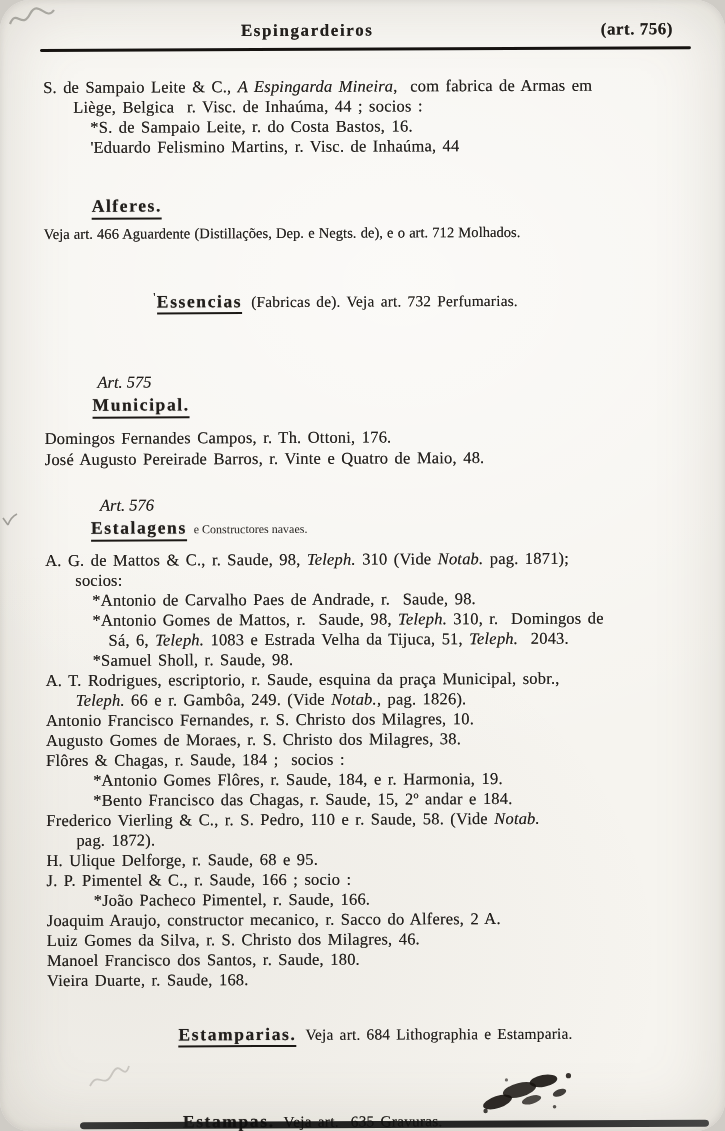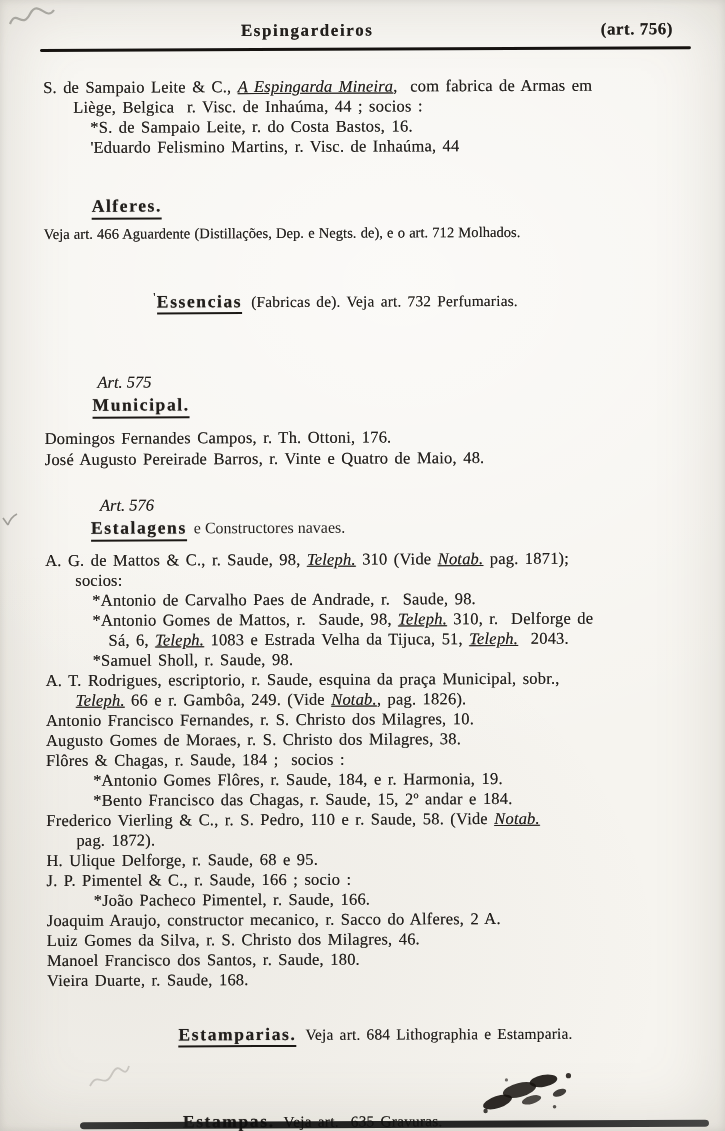--- a/index.html
+++ b/index.html
@@ -9,45 +9,46 @@
     position:relative;
     width:725px; height:1131px;
     background:
       radial-gradient(900px 700px at 55% 25%, rgba(255,255,255,0.55), transparent 70%),
       radial-gradient(800px 600px at 15% 85%, rgba(110,100,80,0.07), transparent 70%),
       #f6f4ef;
     box-shadow: inset 0 0 70px rgba(110,100,80,.20), inset 0 0 8px rgba(0,0,0,.10);
     overflow:hidden;
     font-family:"Liberation Serif","DejaVu Serif",serif;
     color:#221f1c;
+    border-radius:30px;
   }
   .content{ transform:rotate(-0.25deg); transform-origin:40px 40px; }
 
   .runhead{ position:relative; height:22px; margin-top:22px; }
   .runtitle{ position:absolute; left:241px; top:0; font-size:17px; font-weight:700; letter-spacing:1.6px;
              text-shadow:0 0 .6px rgba(34,31,28,.7); }
   .artref{ position:absolute; right:52px; top:0; font-size:17px; font-weight:700; letter-spacing:.5px;
            text-shadow:0 0 .6px rgba(34,31,28,.7); }
   .rule{ height:3px; background:#161310; margin:5px 34px 0 40px; border-radius:2px; }
 
   main{ display:block; padding:0 30px 0 43px; }
 
   .ln{ margin:0; font-size:16.5px; line-height:20px; white-space:pre-wrap;
        letter-spacing:.2px; word-spacing:2px; text-shadow:0 0 .6px rgba(34,31,28,.65); }
-  .ln i{ font-style:italic;text-decoration:underline; }
+  .ln i{ font-style:italic; }
   .i1{ padding-left:30px; }
   .i2{ padding-left:47px; }
   .i3{ padding-left:63px; }
 
   .note{ font-size:14.6px; line-height:19px; letter-spacing:0; word-spacing:.5px; }
 
   .hd{ margin:0; font-weight:400; }
   .hdword{ display:inline-block; font-size:17.5px; font-weight:700; letter-spacing:1.6px;
            border-bottom:2px solid #1c1916; padding-bottom:1px; text-shadow:0 0 .7px rgba(34,31,28,.7); }
-  .hdrest{ font-size:16px; margin-left:7px; }
+  .hdrest{ font-size:12px; margin-left:7px; }
   .rest{ font-size:15.4px; margin-left:9px; }
   .tick{ font-size:13px; vertical-align:6px; margin-right:1px; }
   .artline{ margin:0; font-style:italic; font-size:16.5px; line-height:20px; text-shadow:0 0 .6px rgba(34,31,28,.6); }
 
   .sec-sampaio{ margin-top:26px; }
   .sec-espirito{ margin-top:38px; }
   .sec-espirito .hd{ margin:0 0 5px 48px; }
   .sec-essencias{ margin-top:24px; }
   .sec-essencias .ln{ margin-left:46px; }
   .sec-estalagens{ margin-top:38px; }
@@ -125,21 +126,21 @@
       </section>
 
       <section class="sec-estaleiros">
         <p class="artline">Art. 576</p>
         <div class="hd">
           <span class="hdword">Estalagens</span><span class="hdrest">e Constructores navaes.</span>
         </div>
         <p class="ln"><span>A. G. de Mattos &amp; C., r. Saude, 98, </span><i>Teleph.</i><span> 310 (Vide </span><i>Notab.</i><span> pag. 1871);</span></p>
         <p class="ln i1">socios:</p>
         <p class="ln i2">*Antonio de Carvalho Paes de Andrade, r.  Saude, 98.</p>
-        <p class="ln i2"><span>*Antonio Gomes de Mattos, r.  Saude, 98, </span><i>Teleph.</i><span> 310, r.  Delforge de</span></p>
+        <p class="ln i2"><span>*Antonio Gomes de Mattos, r.  Saude, 98, </span><i>Teleph.</i><span> 310, r.  Domingos de</span></p>
         <p class="ln i3"><span>Sá, 6, </span><i>Teleph.</i><span> 1083 e Estrada Velha da Tijuca, 51, </span><i>Teleph.</i><span>  2043.</span></p>
         <p class="ln i2">*Samuel Sholl, r. Saude, 98.</p>
         <p class="ln">A. T. Rodrigues, escriptorio, r. Saude, esquina da praça Municipal, sobr.,</p>
         <p class="ln i1"><i>Teleph.</i><span> 66 e r. Gambôa, 249. (Vide </span><i>Notab.</i><span>, pag. 1826).</span></p>
         <p class="ln">Antonio Francisco Fernandes, r. S. Christo dos Milagres, 10.</p>
         <p class="ln">Augusto Gomes de Moraes, r. S. Christo dos Milagres, 38.</p>
         <p class="ln">Flôres &amp; Chagas, r. Saude, 184 ;  socios :</p>
         <p class="ln i2">*Antonio Gomes Flôres, r. Saude, 184, e r. Harmonia, 19.</p>
         <p class="ln i2">*Bento Francisco das Chagas, r. Saude, 15, 2º andar e 184.</p>
         <p class="ln"><span>Frederico Vierling &amp; C., r. S. Pedro, 110 e r. Saude, 58. (Vide </span><i>Notab.</i></p>

